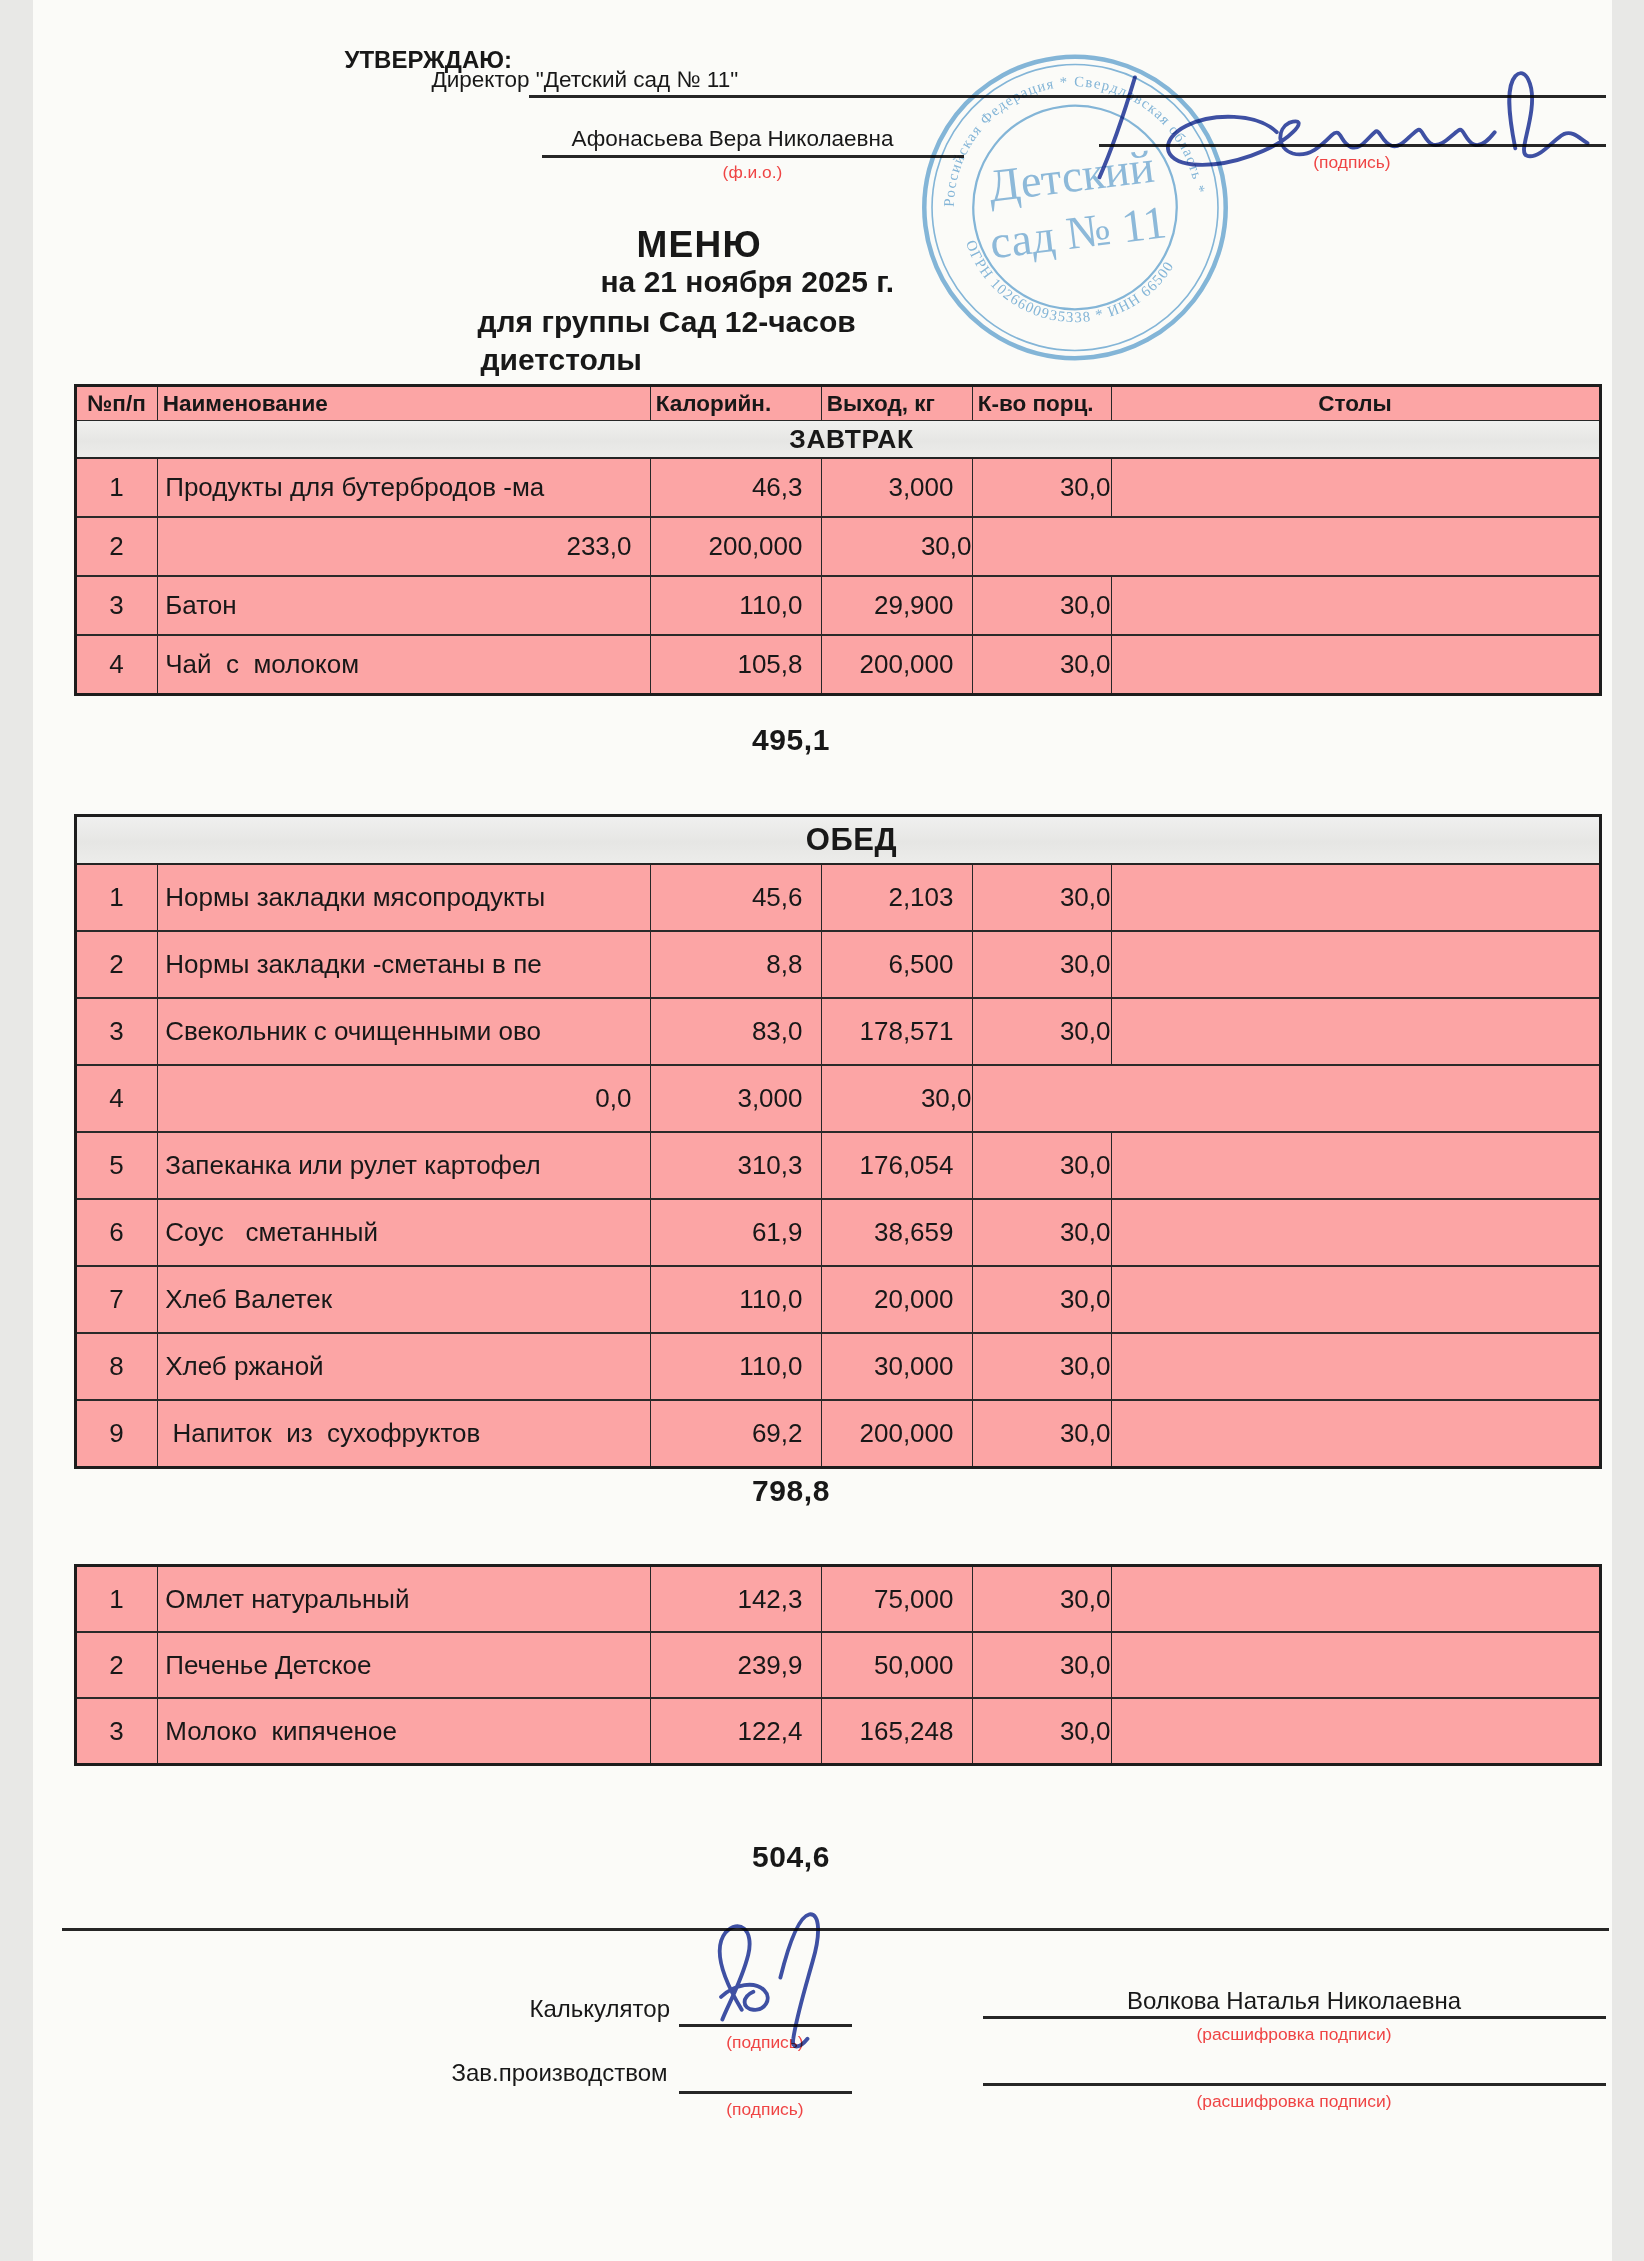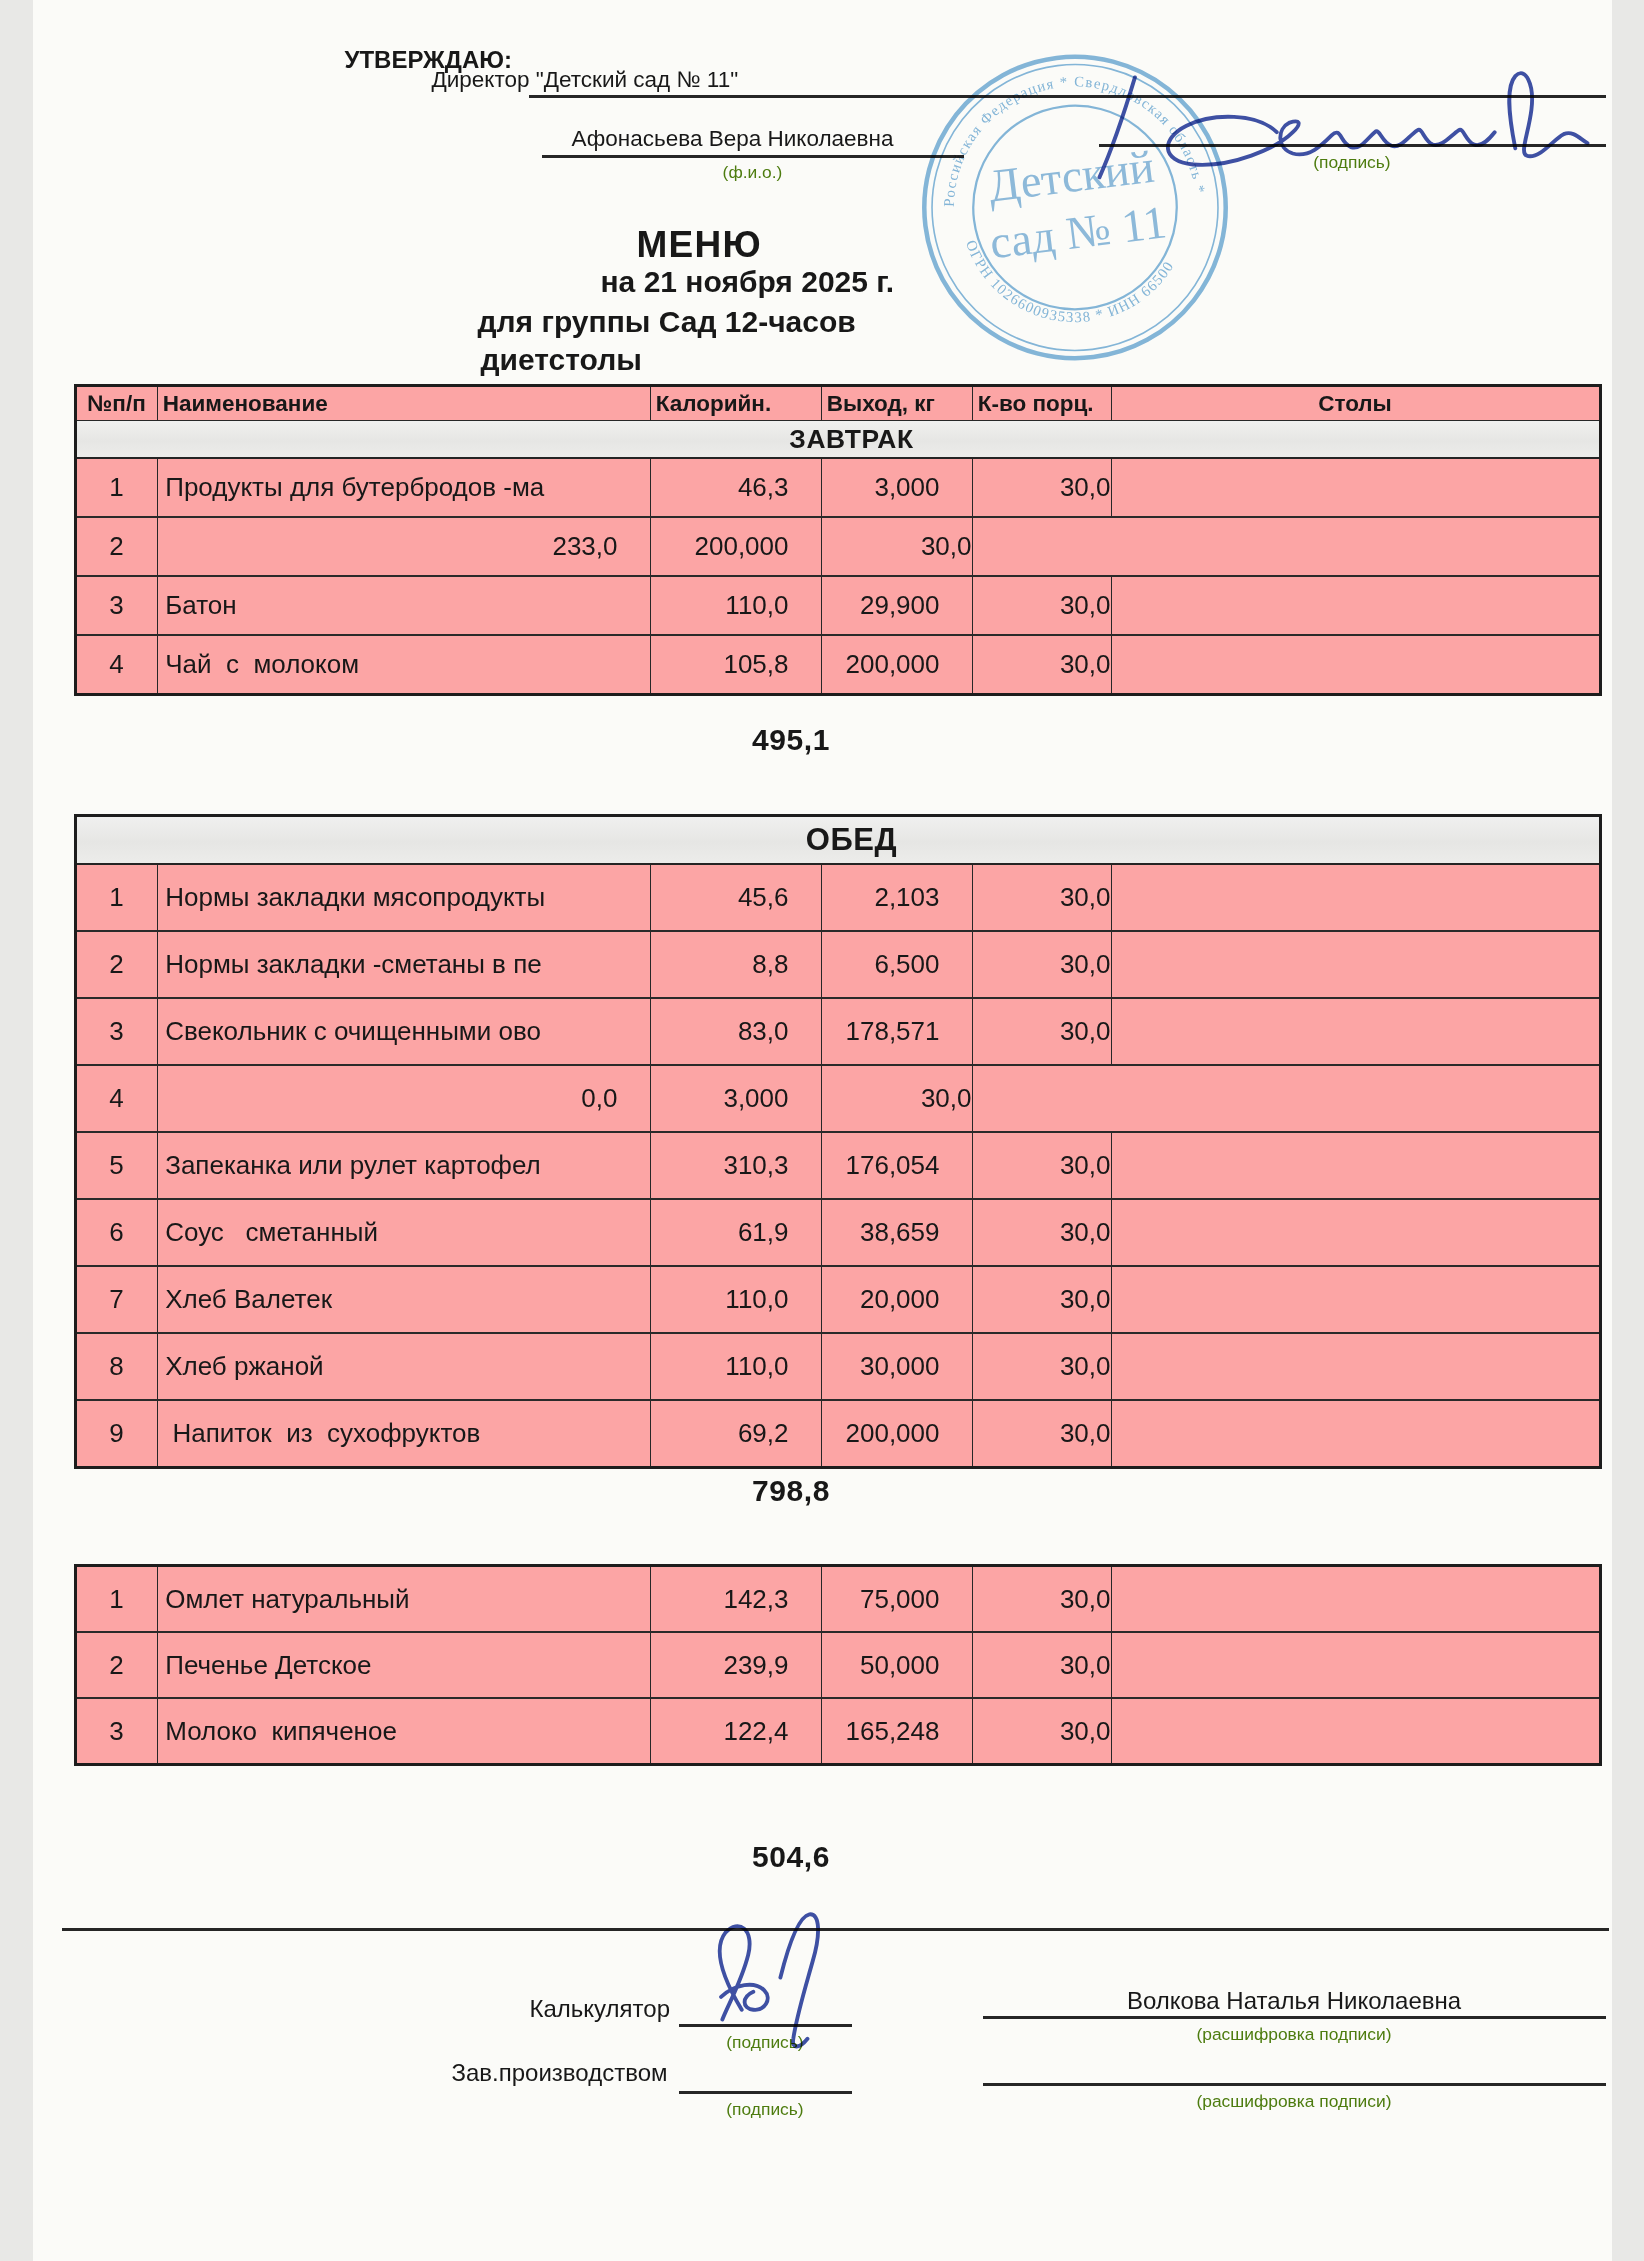--- a/index.html
+++ b/index.html
@@ -8,21 +8,21 @@
     width:1579px;height:2261px;
     margin:0 auto;
     background:#fbfbf8;
     font-family:"Liberation Sans","DejaVu Sans",sans-serif;
     color:#181818;
     overflow:hidden;
   }
   .abs{position:absolute;}
   .b{font-weight:bold;}
   .hline{position:absolute;background:#262626;height:3.2px;}
-  .caption{font-size:17.4px;color:#4d7c0f;text-align:center;}
+  .caption{font-size:17.4px;color:#ef4444;text-align:center;}
 
   
   .tbl{
     position:absolute;left:41px;width:1528px;
     border:3.2px solid #1d1d1d;
     background:#fca5a5;
     box-sizing:border-box;
   }
   .grid-row{
     display:grid;
@@ -42,21 +42,21 @@
   .band{
     height:36px;
     display:flex;align-items:center;justify-content:center;
     background:linear-gradient(180deg,#f0f0ef 0%,#e6e6e4 55%,#ececea 100%);
     border-bottom:2.6px solid #242424;
     font-weight:bold;font-size:26.4px;letter-spacing:0.6px;padding-left:28px;
   }
   .rows .data-row + .data-row{border-top:2.6px solid #2a2a2a;}
   .c-num{justify-content:center;}
   .c-name{padding-left:7.7px;white-space:pre;}
-  .c-cal,.c-out{justify-content:flex-end;padding-right:32px;}
+  .c-cal,.c-out{justify-content:flex-end;padding-right:18px;}
   .c-port{justify-content:flex-end;}
   .tbl-breakfast .data-row{height:57px;}
   .tbl-lunch .data-row{height:65px;}
   .tbl-lunch .band{height:46px;font-size:31px;}
   .tbl-snack .data-row{height:64px;}
   .tbl-snack .band{height:63px;font-size:30px;}
   .total{
     position:absolute;left:675px;width:167px;
     text-align:center;font-weight:bold;font-size:30px;letter-spacing:0.6px;
   }

